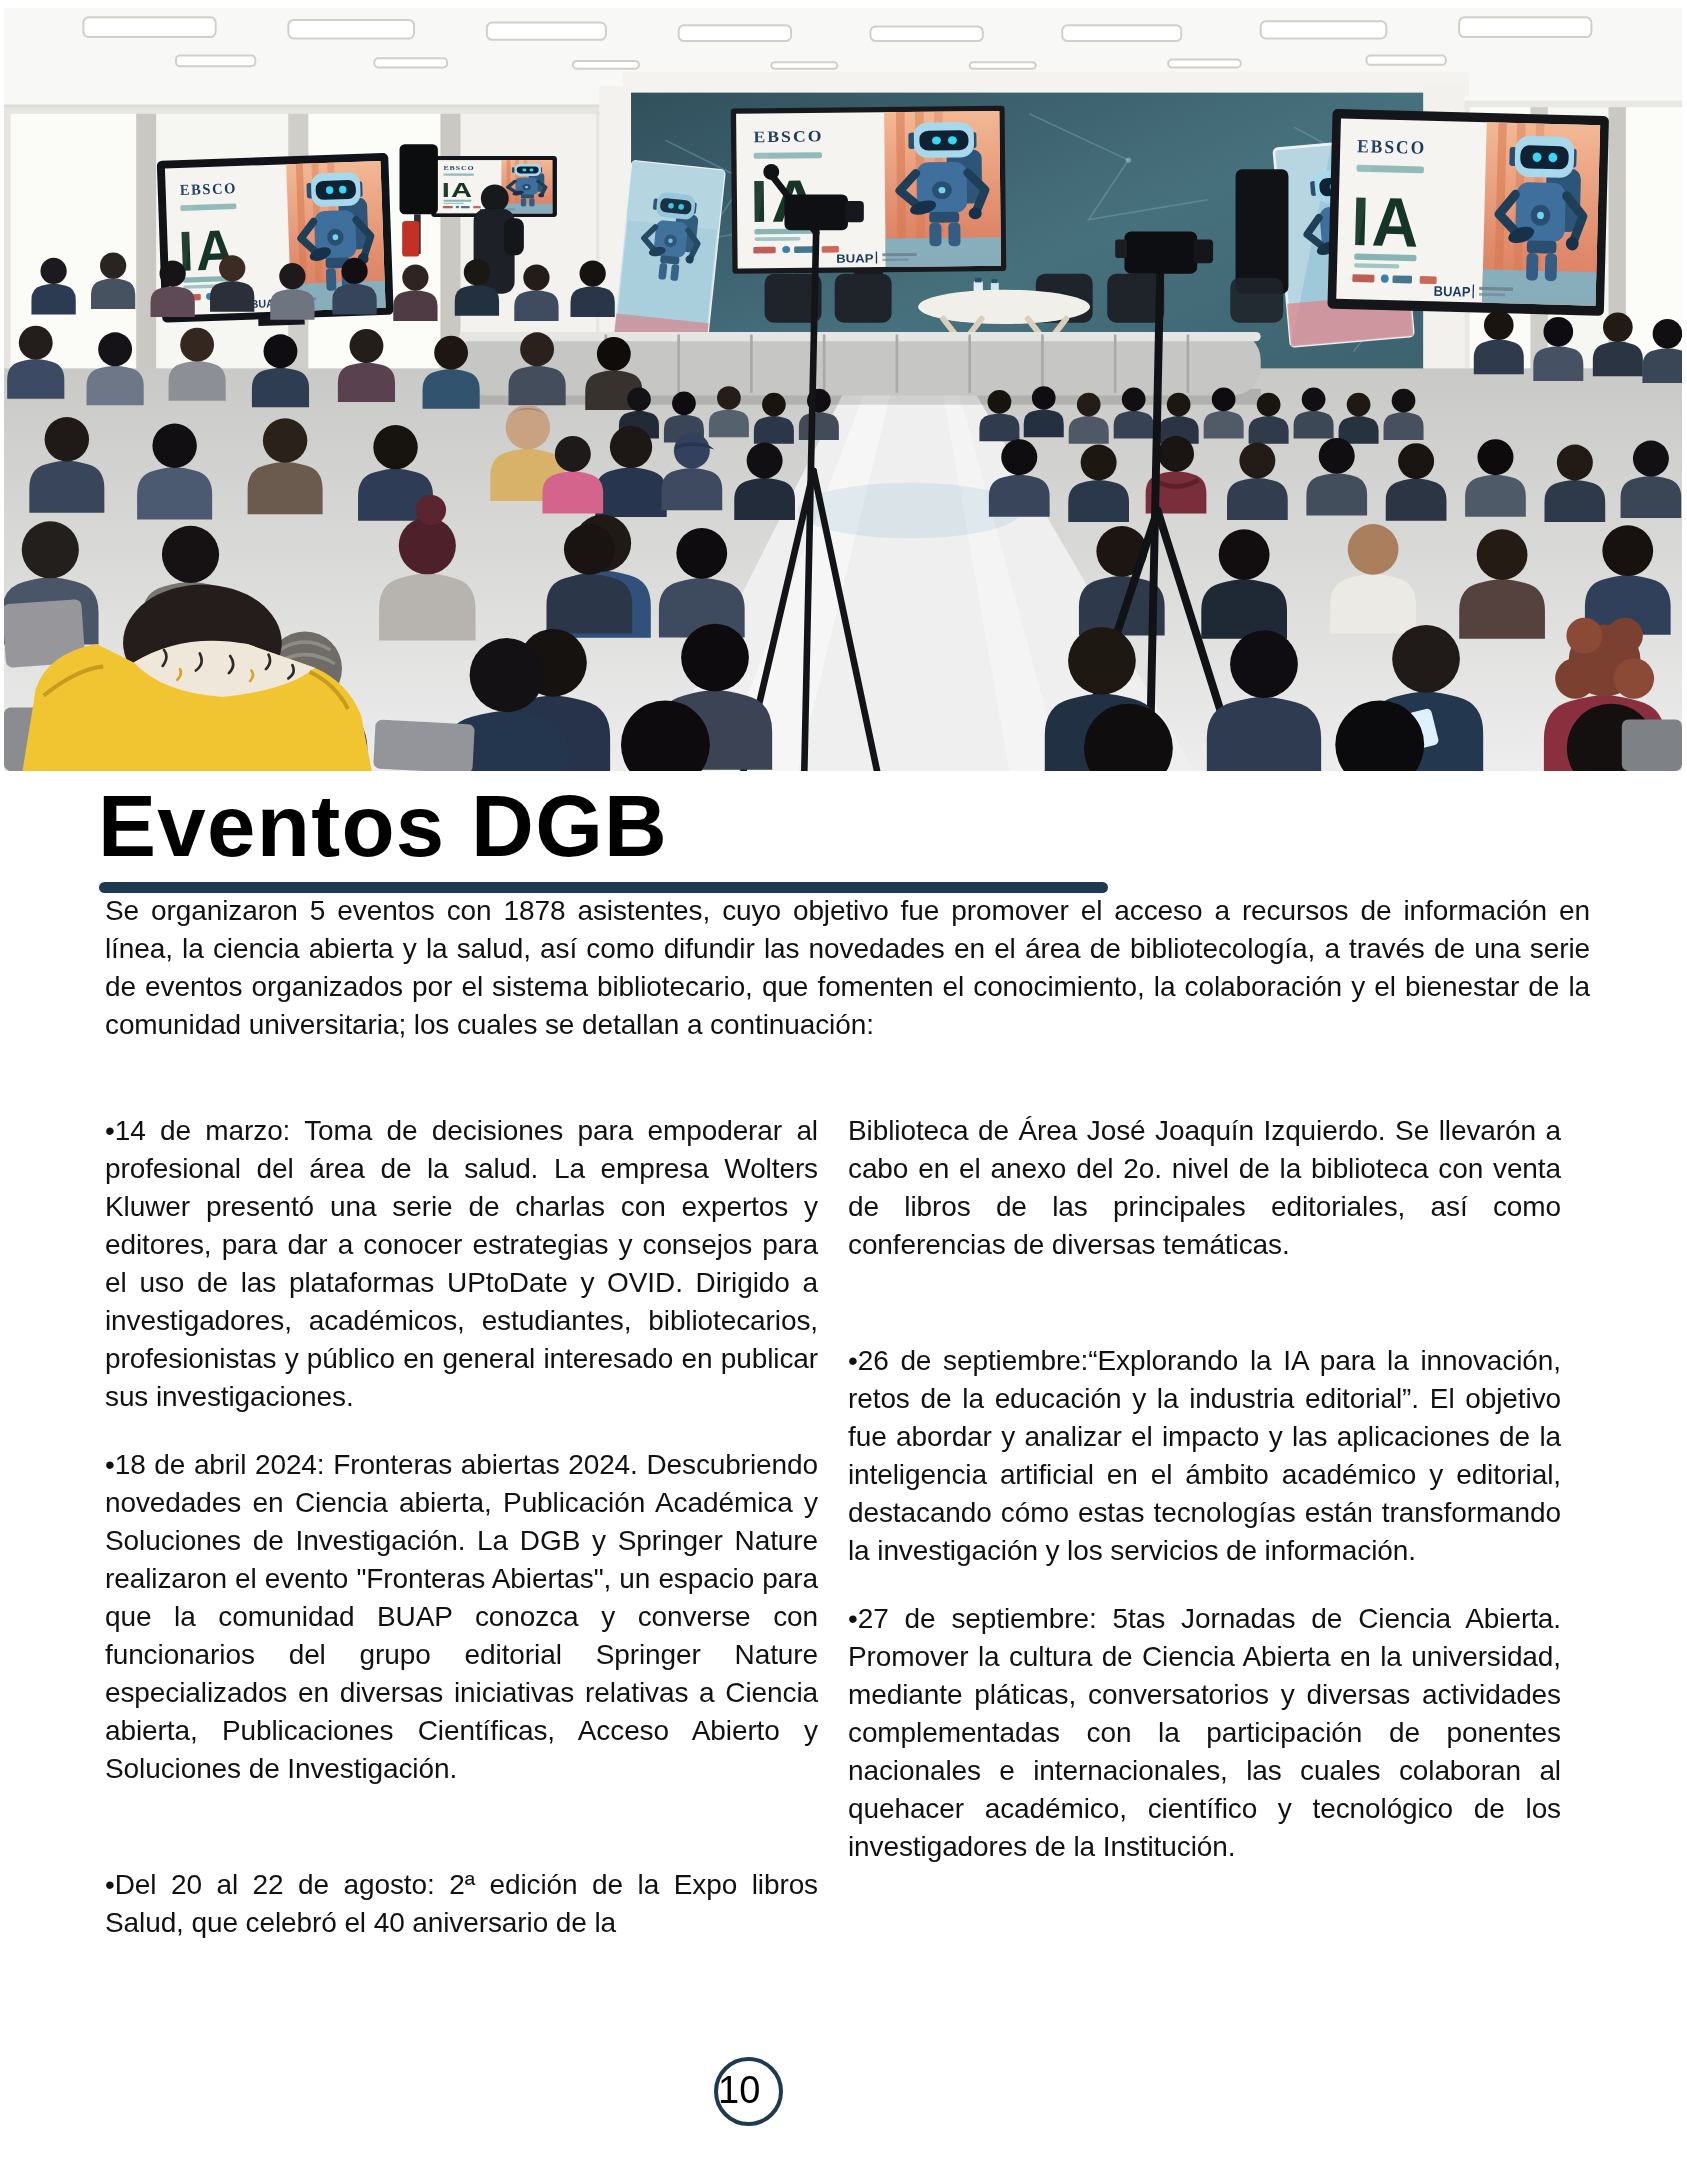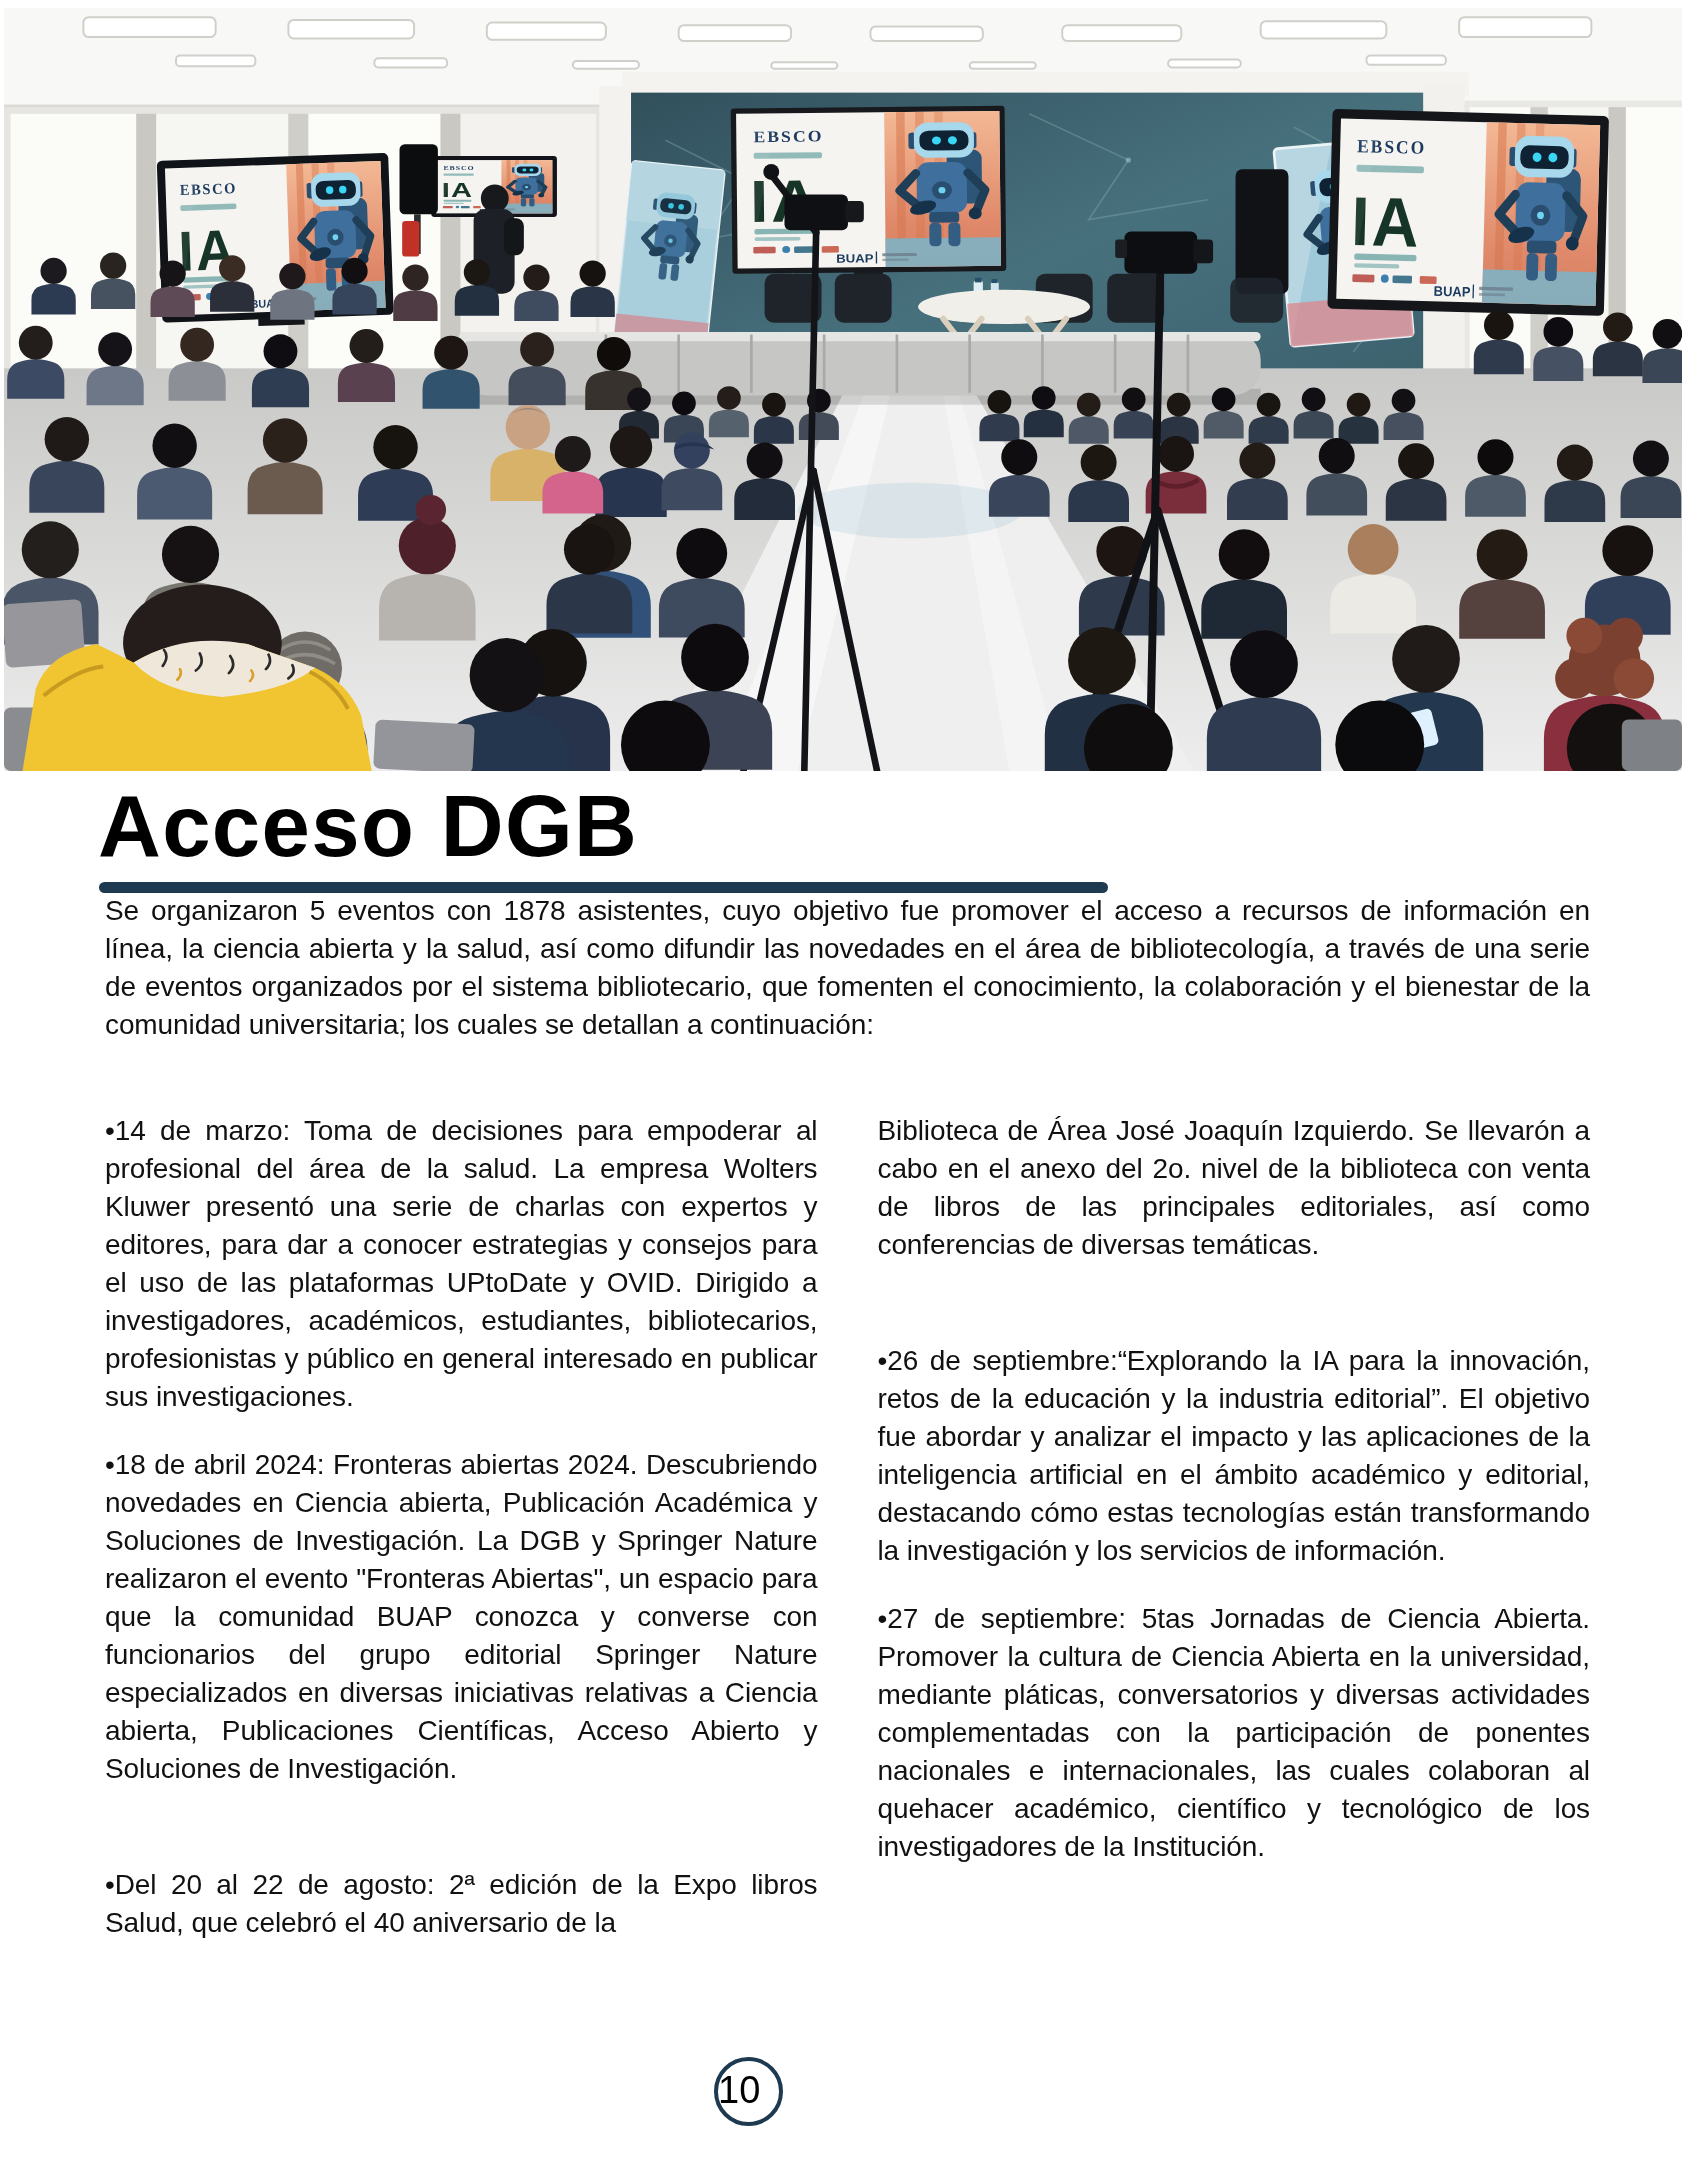--- a/index.html
+++ b/index.html
@@ -5,21 +5,21 @@
   html,body{margin:0;padding:0;background:#9b9b9b;}
   .page{position:relative;width:1687px;height:2183px;background:#ffffff;overflow:hidden;
         font-family:"Liberation Sans",sans-serif;color:#111;}
   .hero{position:absolute;left:4px;top:8px;width:1678px;height:763px;margin:0;padding:0;}
   .hero svg{display:block;width:100%;height:100%;}
   .title{position:absolute;left:98px;top:780px;margin:0;font-size:87px;line-height:1.05;
          font-weight:700;letter-spacing:1.3px;color:#000;font-family:"Liberation Sans",sans-serif;}
   .rule{position:absolute;left:99px;top:882px;width:1009px;height:11.2px;border-radius:6px;}
   .intro{position:absolute;left:105px;top:892px;width:1485px;margin:0;font-size:28px;
          line-height:38px;text-align:justify;letter-spacing:-0.1px;}
-  .cols{position:absolute;left:105px;top:1112px;width:1485px;display:flex;gap:60px;}
+  .cols{position:absolute;left:105px;top:1112px;width:1485px;display:flex;gap:30px;}
   .col{width:713px;font-size:28px;line-height:38px;text-align:justify;letter-spacing:-0.1px;}
   .col p{margin:0 0 30px 0;}
   .col p.gap-lg{margin-bottom:78px;}
   .col p.gap-md{margin-bottom:78px;}
   .col p.gap-md2{}
   .pagenum{position:absolute;left:714px;top:2057px;width:69px;height:69px;border-radius:50%;
            display:flex;align-items:center;justify-content:flex-start;font-size:38px;color:#000;
            background:#fff;box-sizing:border-box;}
   .pagenum span{transform:translateY(-1.3px);}
 </style>
@@ -627,21 +627,21 @@
         <ellipse cx="300" cy="960" rx="120" ry="88" fill="#241d1c"></ellipse>
         <path d="M28 1154 L48 1030 Q66 976 140 962 L196 990 Q262 948 368 962 L470 998 Q520 1020 540 1070 L556 1154 Z" fill="#f1c431"></path>
         <path d="M196 990 Q270 944 368 962 L470 998 Q430 1032 330 1042 Q240 1036 196 990 Z" fill="#efe8da"></path>
         <path d="M240 995 q10 -14 2 -24 M290 1002 q14 -10 6 -26 M340 1006 q12 -12 2 -26 M396 1000 q10 -10 4 -22 M430 1014 q12 -8 6 -20" stroke="#2b2b2b" stroke-width="4" fill="none" stroke-linecap="round"></path>
         <path d="M262 1016 q8 -8 4 -16 M372 1018 q8 -8 2 -16" stroke="#d8a02c" stroke-width="4" fill="none" stroke-linecap="round"></path>
         <path d="M60 1040 Q110 1000 150 996 M520 1060 Q500 1022 462 1004" stroke="#c79a20" stroke-width="6" fill="none"></path>
       </g>
     </svg>
   </figure>
 
-  <h1 class="title">Acceso DGB</h1>
+  <h1 class="title">Eventos DGB</h1>
   <div class="rule" style="background:#1e3a50;"></div>
 
   <p class="intro">Se organizaron 5 eventos con 1878 asistentes, cuyo objetivo fue promover el acceso a recursos de información en línea, la ciencia abierta y la salud, así como difundir las novedades en el área de bibliotecología, a través de una serie de eventos organizados por el sistema bibliotecario, que fomenten el conocimiento, la colaboración y el bienestar de la comunidad universitaria; los cuales  se detallan a continuación:</p>
 
   <div class="cols">
     <div class="col">
       <p>•14 de marzo: Toma de decisiones para empoderar al profesional del área de la salud. La empresa Wolters Kluwer presentó una serie de charlas con expertos y editores, para dar a conocer estrategias y consejos para el uso de las plataformas UPtoDate y OVID. Dirigido a investigadores, académicos, estudiantes, bibliotecarios, profesionistas y público en general interesado en publicar sus investigaciones.</p>
       <p class="gap-lg">•18 de abril 2024: Fronteras abiertas 2024. Descubriendo novedades en Ciencia abierta, Publicación Académica y Soluciones de Investigación. La DGB y Springer Nature realizaron el evento "Fronteras Abiertas", un espacio para que la comunidad BUAP conozca y converse con funcionarios del grupo editorial Springer Nature especializados en diversas iniciativas relativas a Ciencia abierta, Publicaciones Científicas, Acceso Abierto y Soluciones de Investigación.</p>
       <p>•Del 20 al 22 de agosto: 2ª edición de la Expo libros Salud, que celebró el 40 aniversario de la</p>
     </div>

